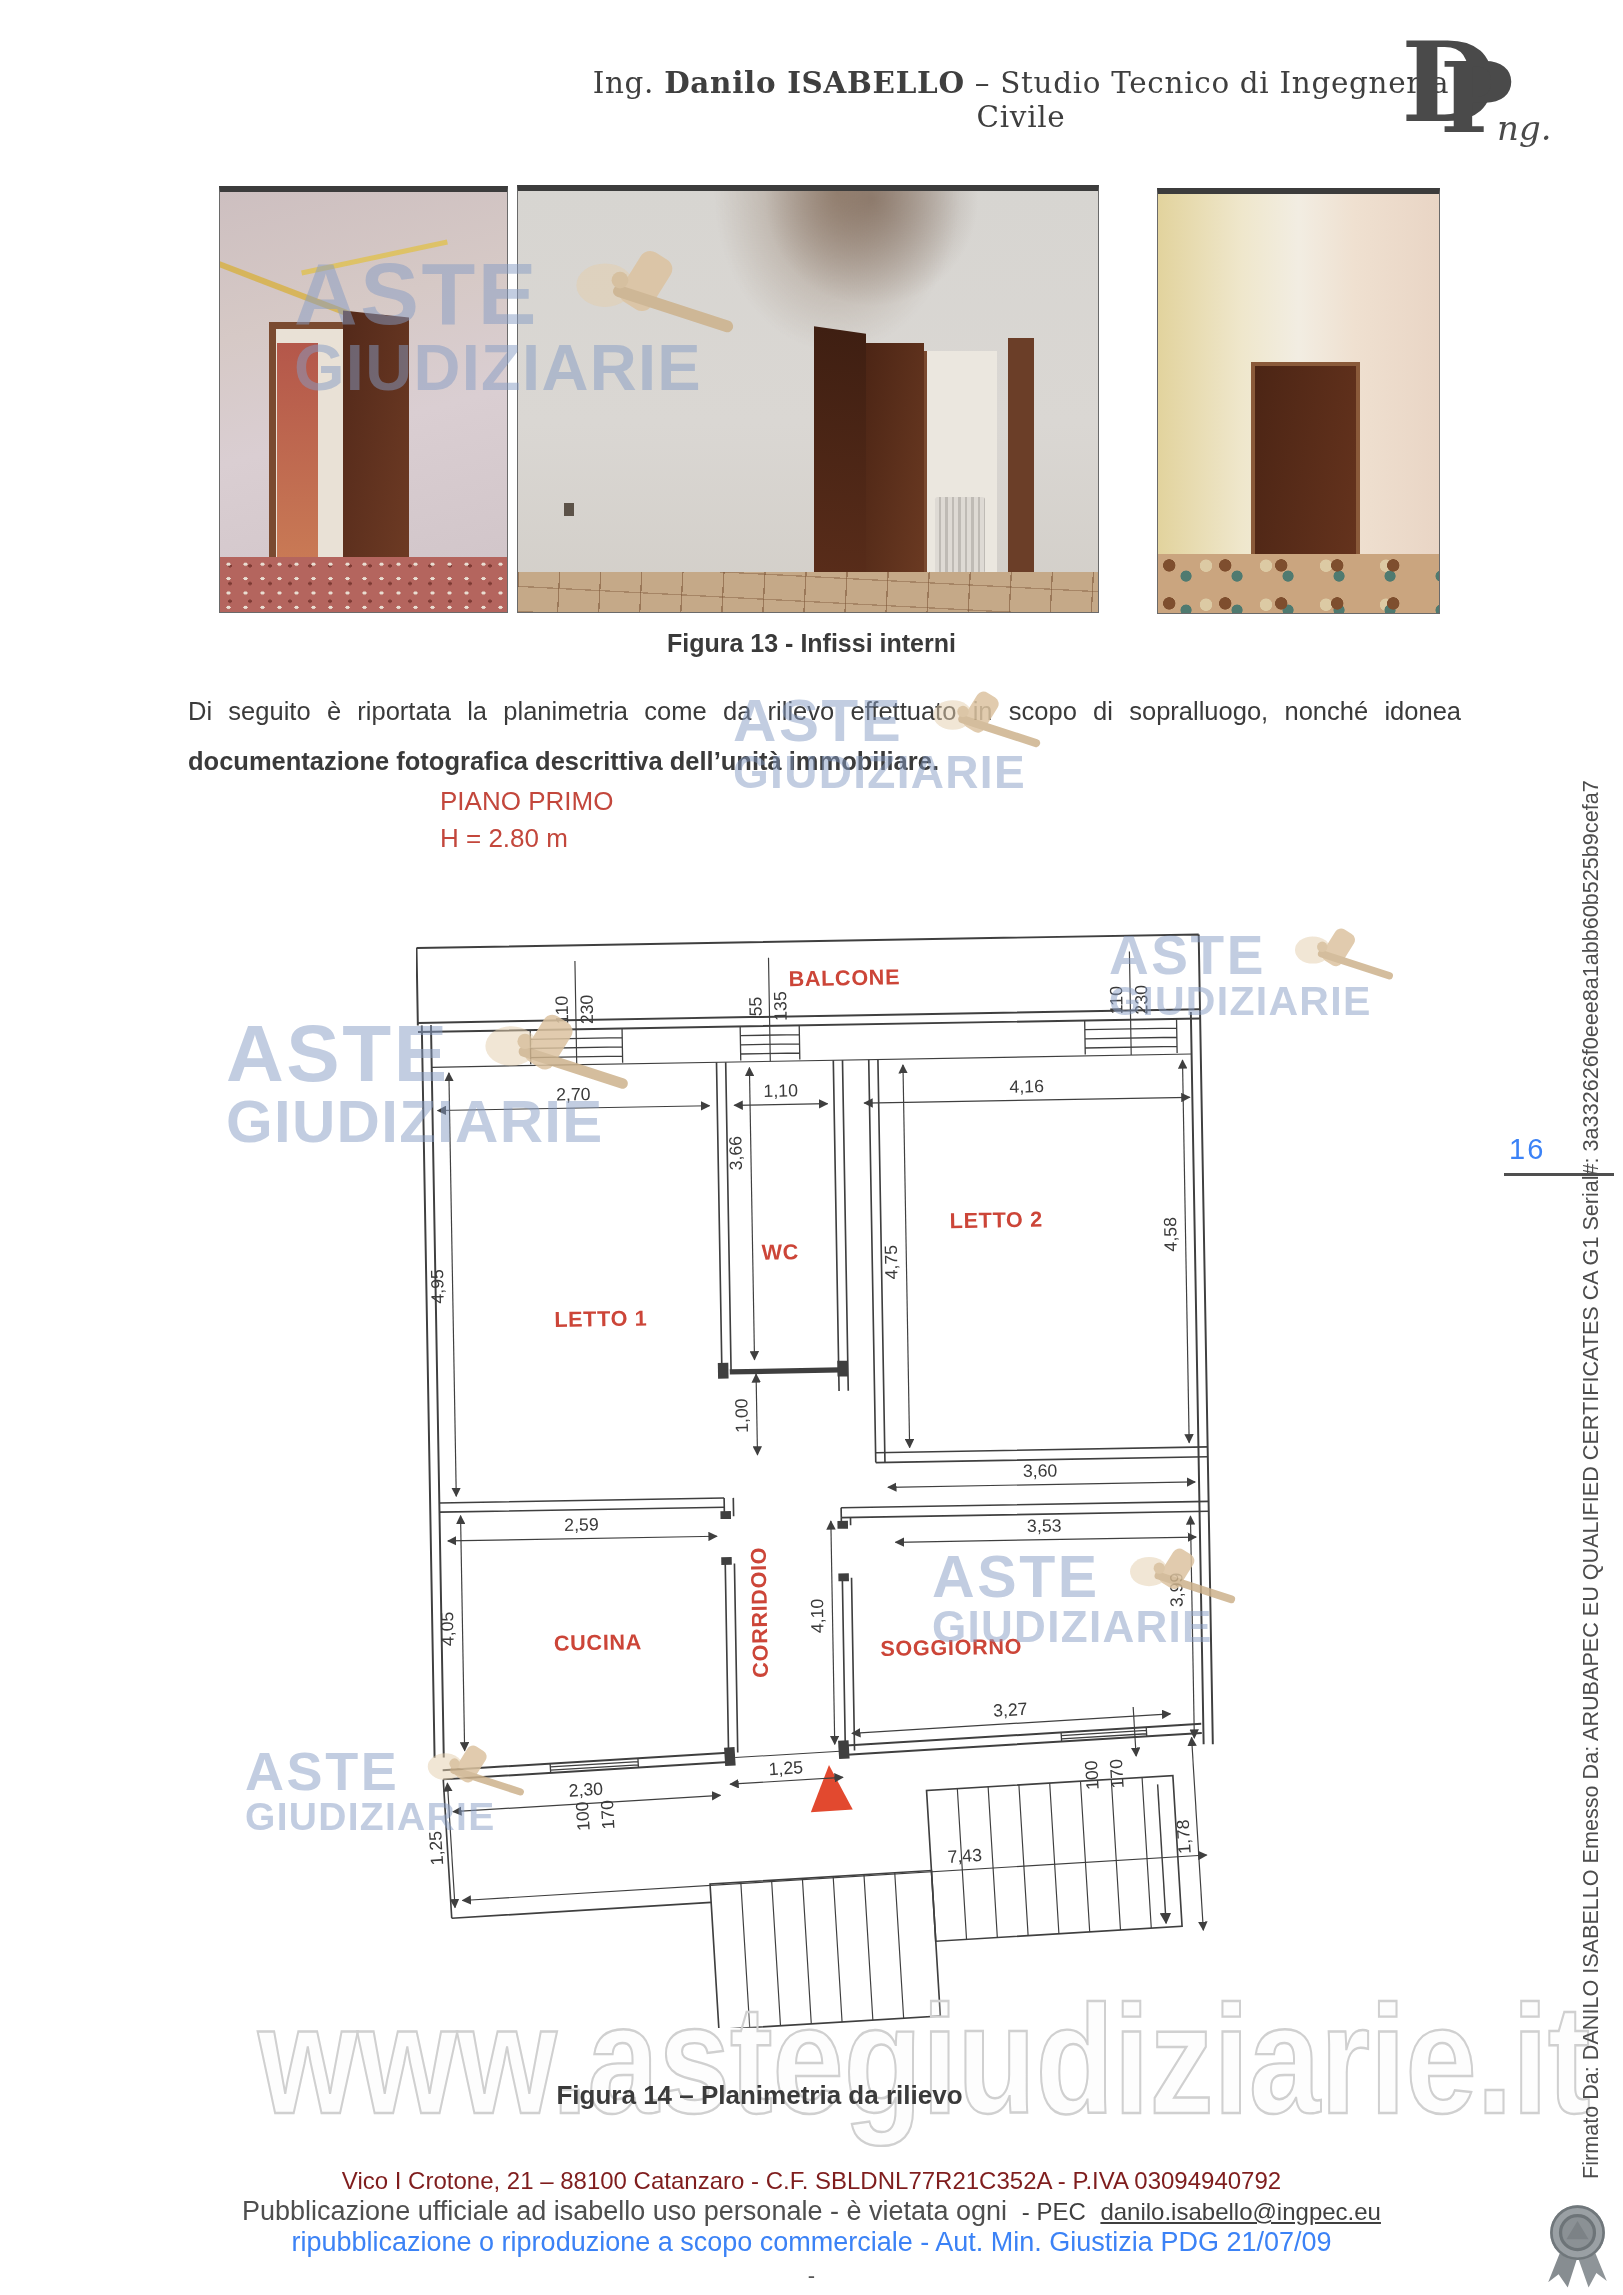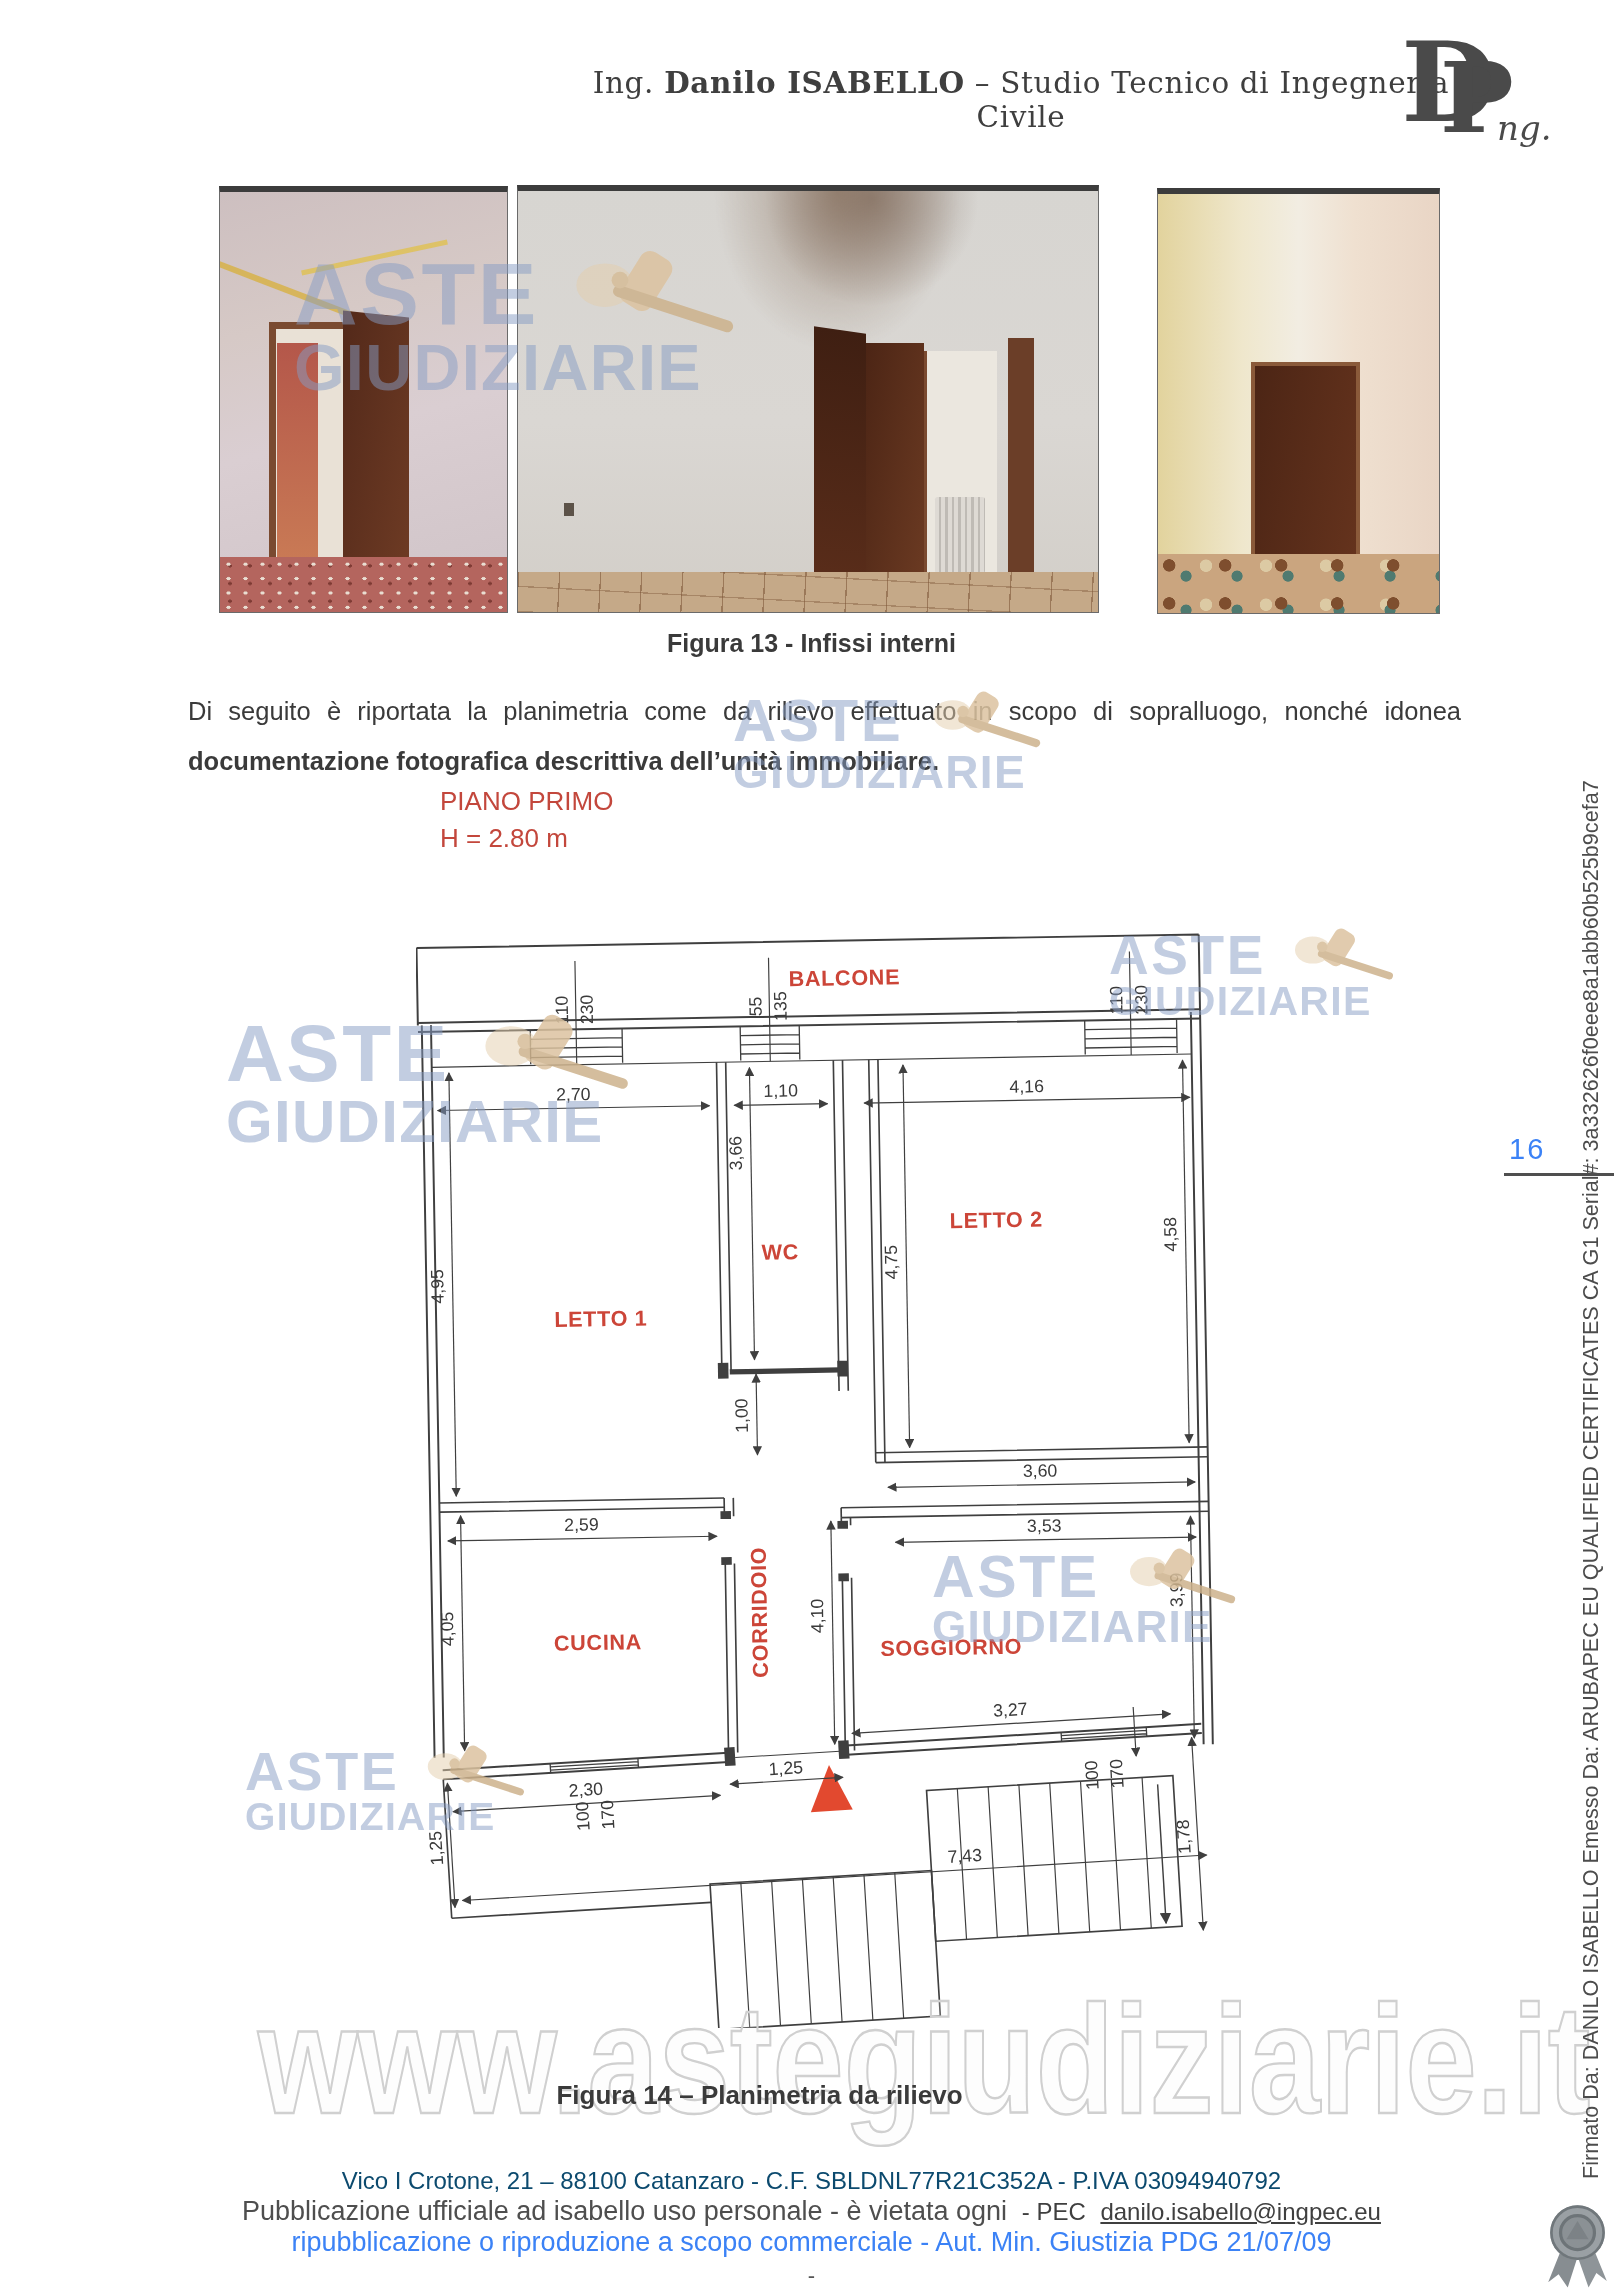--- a/index.html
+++ b/index.html
@@ -56,21 +56,21 @@
      background-size:56px 38px,51px 34px,60px 39px;}
   
   .cap13{position:absolute;left:0;top:629px;width:1623px;text-align:center;font-size:25px;font-weight:bold;}
   .para{position:absolute;left:188px;top:686px;width:1273px;font-size:25.5px;line-height:50px;color:#3a3a3a;}
   .para .j{text-align:justify;text-align-last:justify;}
   .para .b2{font-weight:600;}
   .redhead{position:absolute;left:440px;top:783px;font-size:26px;line-height:37px;color:#c3473c;}
   .cap14{position:absolute;left:249px;top:2080px;width:1021px;text-align:center;font-size:26px;font-weight:bold;z-index:6;}
   
   .foot{position:absolute;left:0;width:1623px;text-align:center;z-index:6;}
-  .f1{top:2167px;font-size:24px;color:#0c4a6e;}
+  .f1{top:2167px;font-size:24px;color:#7f1d1d;}
   .f2{top:2196px;font-size:27px;color:#4e4e4e;}
   .f2 .pec{font-size:24px;color:#3f3f3f;margin-left:8px;}
   .f2 a{color:#4656a8;text-decoration:underline;cursor:pointer;}
   .f3{top:2227px;font-size:27px;color:#3b82f6;}
   .f4{top:2263px;font-size:22px;color:#555;}
   
   .vtext{position:absolute;left:1578px;top:2179px;width:1813px;transform-origin:0 0;
      transform:rotate(-90deg);font-size:21.6px;color:#4c4c4c;white-space:nowrap;z-index:6;}
   .pagenum{position:absolute;left:1509px;top:1133px;font-size:29px;color:#3b82f6;letter-spacing:2px;z-index:6;}
   .pageline{position:absolute;left:1504px;top:1173px;width:110px;height:2.6px;background:#4f4f4f;z-index:6;}

